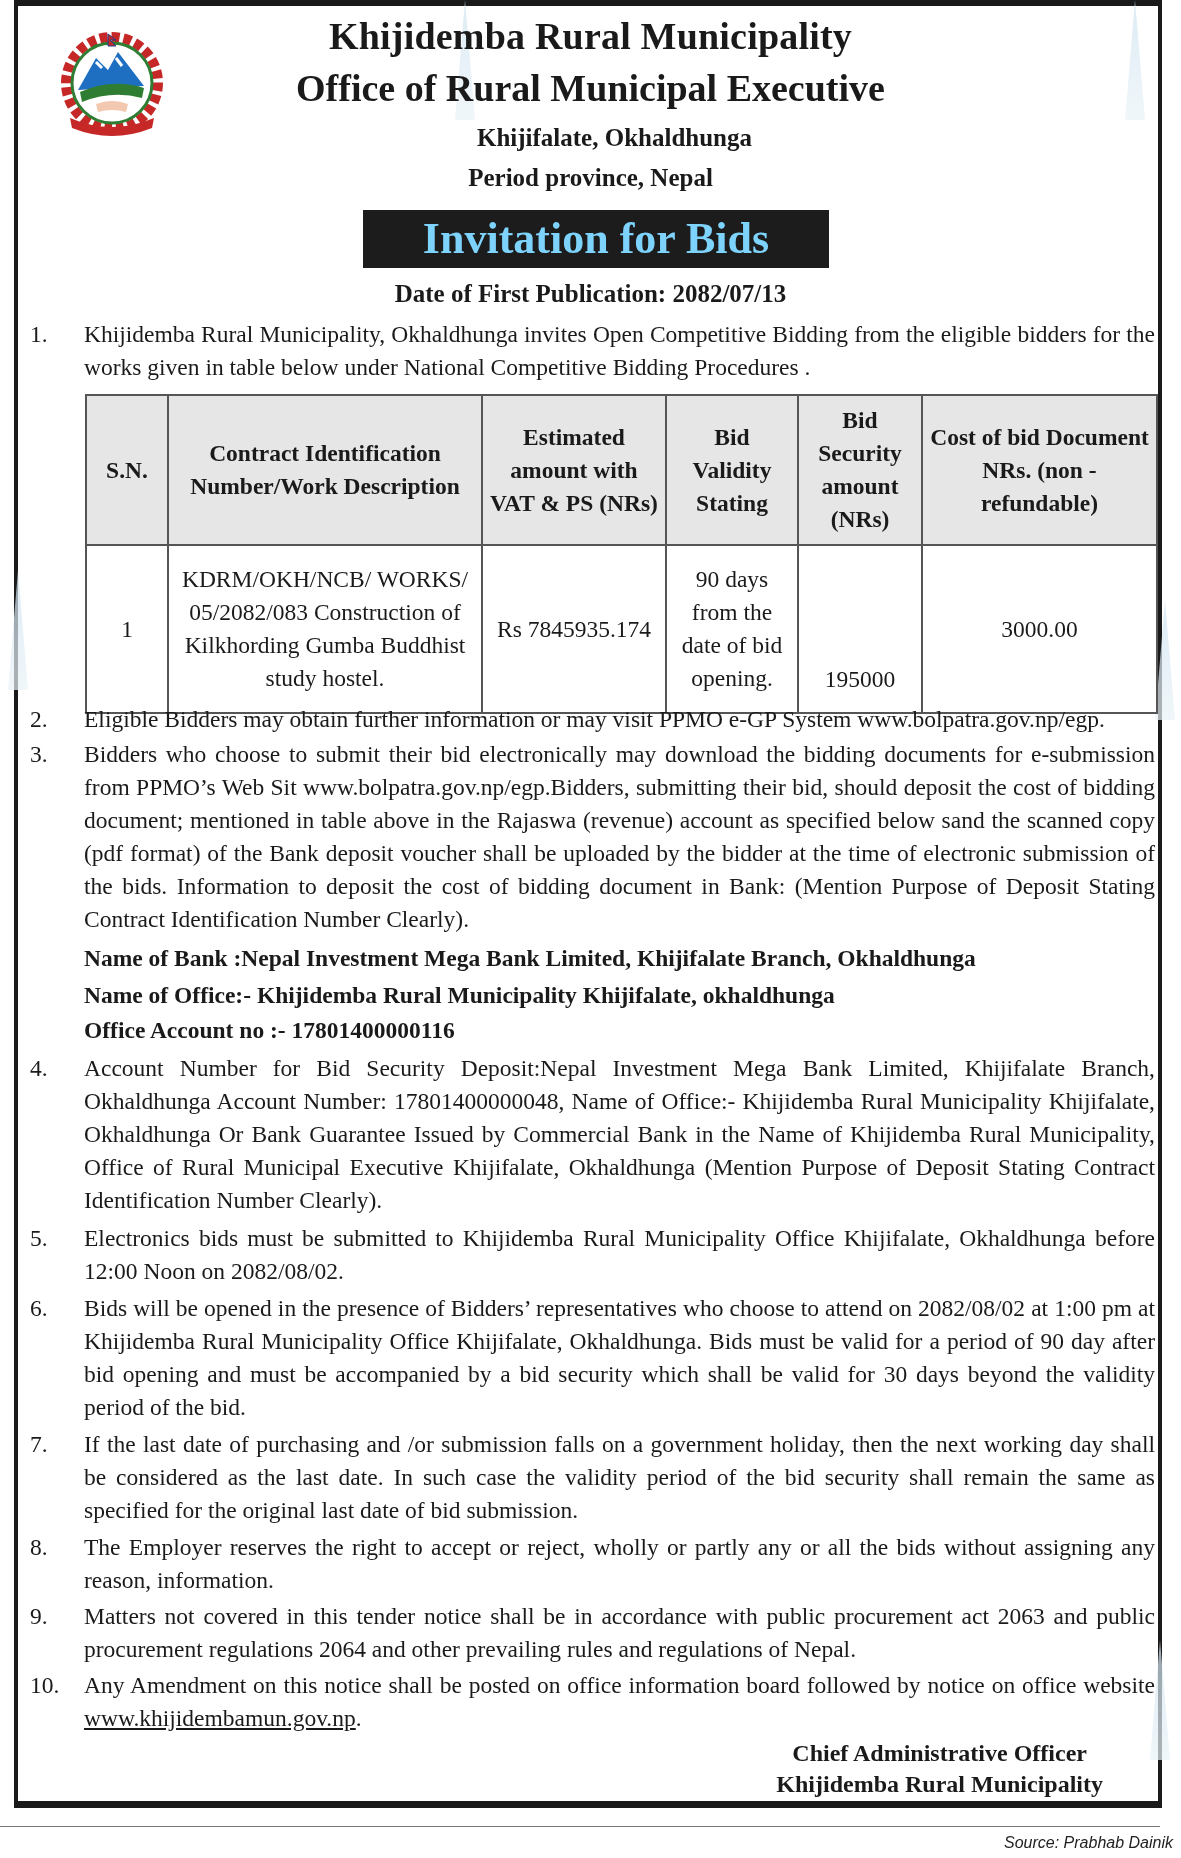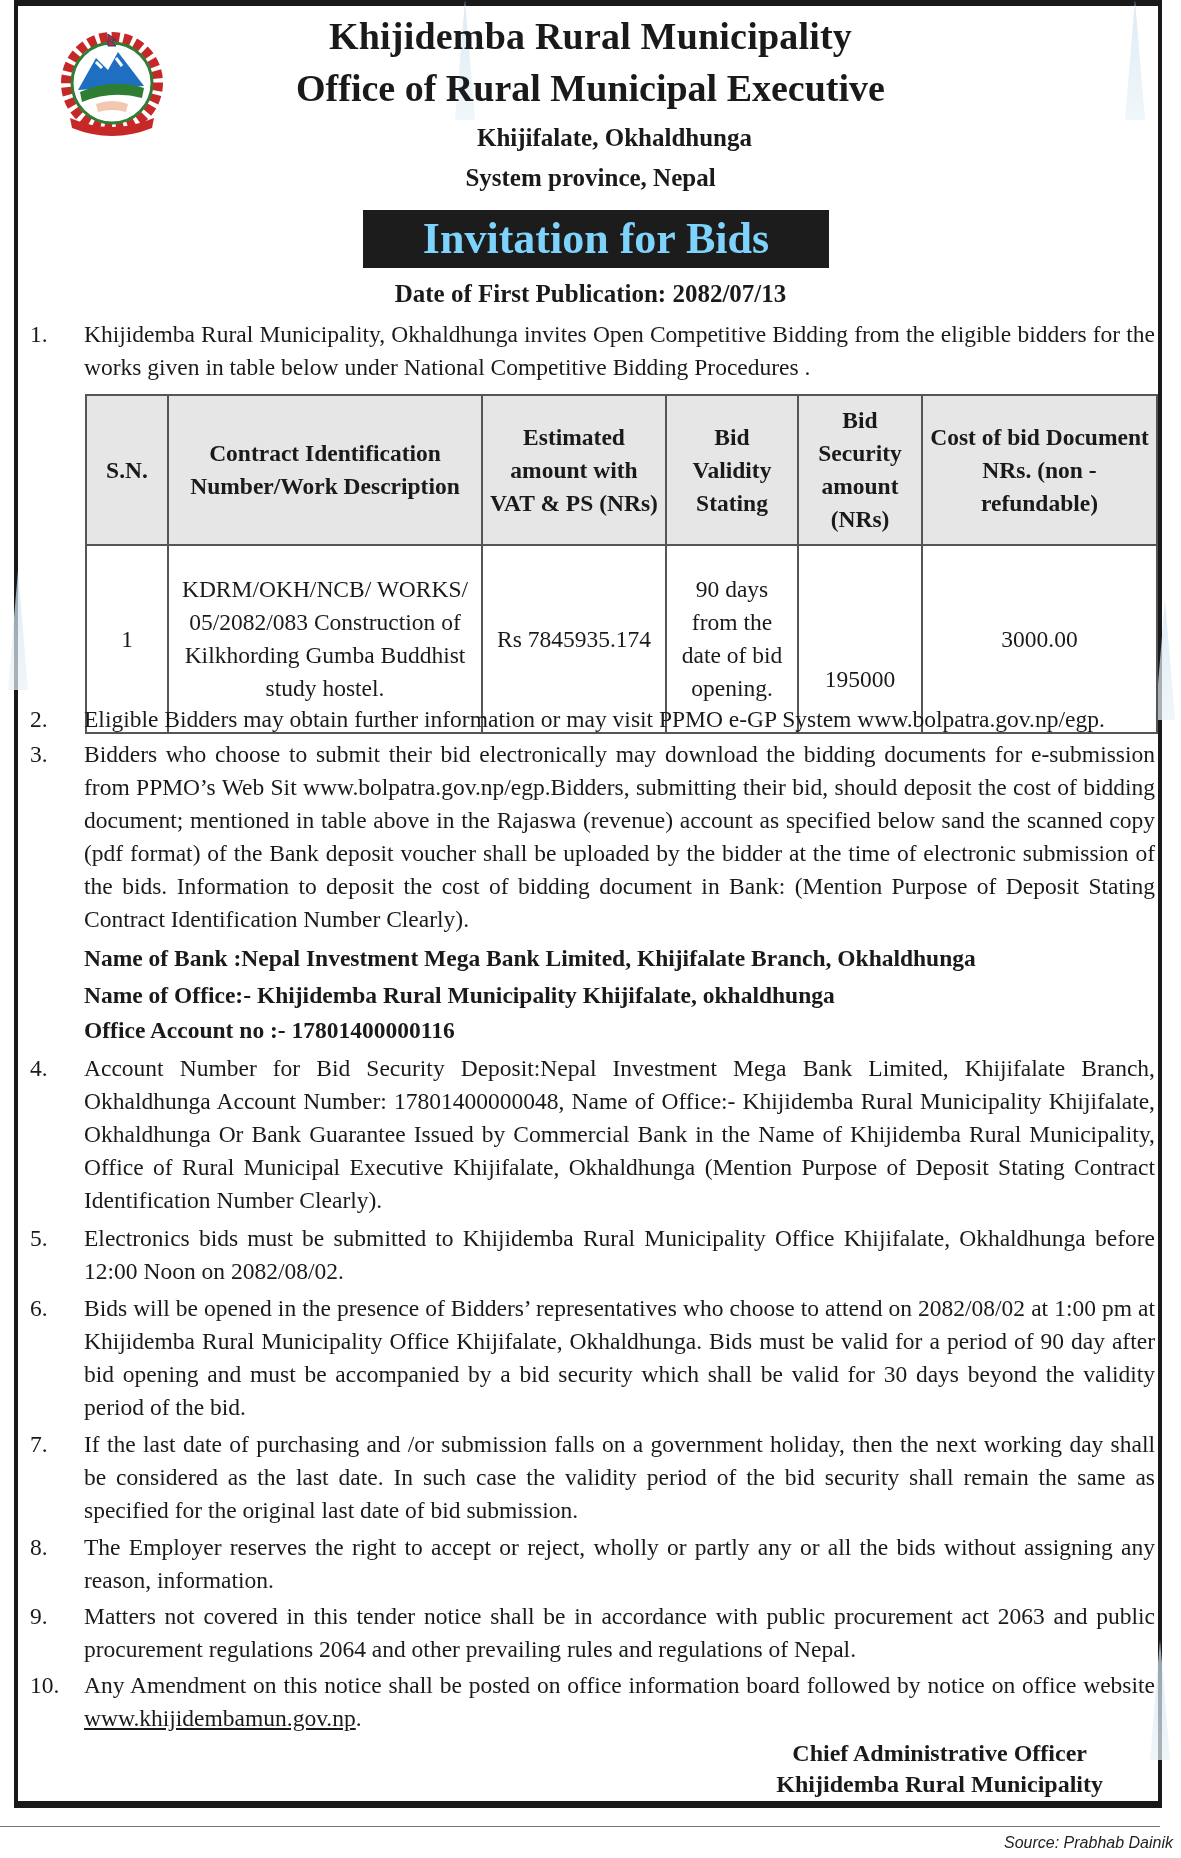--- a/index.html
+++ b/index.html
@@ -49,21 +49,21 @@
   <path d="M40 34 L46 40 M60 30 L66 38" stroke="#fff" stroke-width="3"></path>
   <path d="M24 64 Q56 50 88 60 L86 70 Q56 62 26 74 Z" fill="#2e7d32"></path>
   <path d="M40 76 Q56 70 72 76 L70 84 Q56 80 42 84 Z" fill="#f2c9b0"></path>
   <path d="M52 6 L60 12 L54 12 L60 18 L52 18 Z" fill="#c62828" stroke="#1e3f8a" stroke-width="1"></path>
   <path d="M14 90 Q56 108 98 90 L96 100 Q56 116 16 100 Z" fill="#c62828"></path>
 </svg>
 
 <div class="hdr h1">Khijidemba Rural Municipality</div>
 <div class="hdr h2">Office of Rural Municipal  Executive</div>
 <div class="hdr h3">Khijifalate, Okhaldhunga</div>
-<div class="hdr h4">System province, Nepal</div>
+<div class="hdr h4">Period province, Nepal</div>
 <div class="ifb">Invitation for Bids</div>
 <div class="hdr pub">Date of First Publication: 2082/07/13</div>
 
 <div class="para" style="top:318px;">
   <span class="num">1.</span>
   <div class="txt">Khijidemba Rural Municipality, Okhaldhunga invites Open Competitive Bidding from the eligible bidders for the works given in table below under National Competitive Bidding Procedures .</div>
 </div>
 
 <table class="bids">
   <thead>
@@ -75,21 +75,21 @@
       <th style="width:110px">Bid Security amount (NRs)</th>
       <th>Cost of bid Document NRs. (non -refundable)</th>
     </tr>
   </thead>
   <tbody>
     <tr>
       <td>1</td>
       <td>KDRM/OKH/NCB/ WORKS/ 05/2082/083 Construction of Kilkhording Gumba Buddhist study hostel.</td>
       <td>Rs 7845935.174</td>
       <td>90 days from the date of bid opening.</td>
-      <td style="vertical-align:bottom;padding-bottom:36px">195000</td>
+      <td style="vertical-align:bottom;padding-bottom:16px">195000</td>
       <td>3000.00</td>
     </tr>
   </tbody>
 </table>
 
 <div class="para" style="top:703px;">
   <span class="num">2.</span>
   <div class="txt">Eligible Bidders may obtain further information or may visit PPMO e-GP System www.bolpatra.gov.np/egp.</div>
 </div>
 <div class="para" style="top:738px;">

